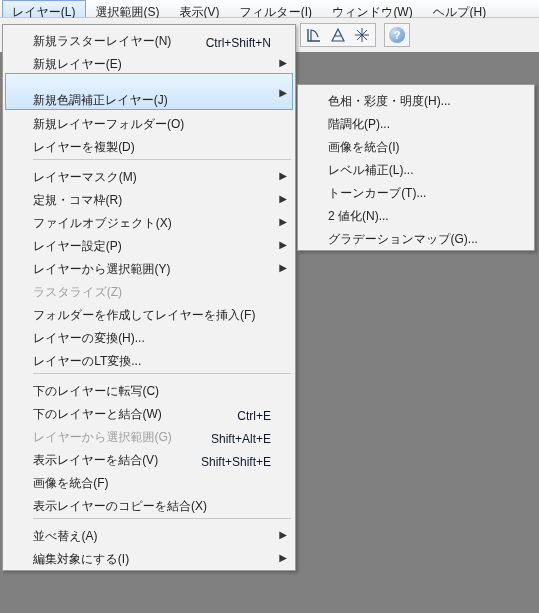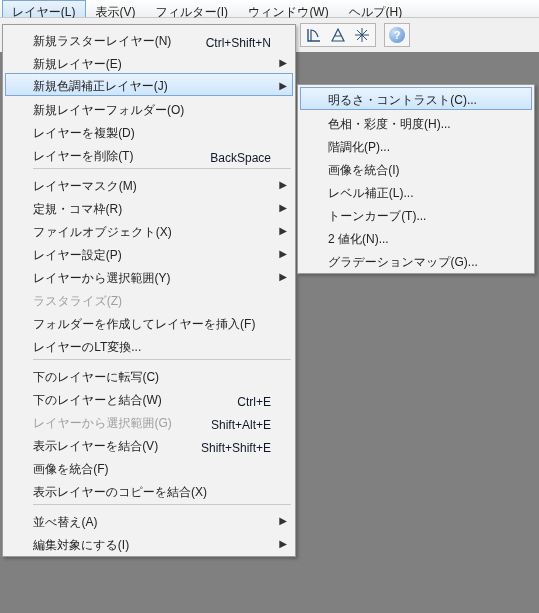--- a/index.html
+++ b/index.html
@@ -111,39 +111,40 @@
   .menu .item.disabled { color: #9e9e9e; }
   .menu .separator {
     height: 1px;
     margin: 3px 2px 3px 28px;
     background: #c9c9c9;
   }
   .menu .item.highlight {
     background: linear-gradient(to bottom, #eaf4ff, #cde5fb);
     border: 1px solid #7aa7d8;
     padding: 0 21px 0 27px;
-    height: 23px;
+    height: 37px;
   }
   .menu .item.highlight .arrow { right: 5px; }
   #menu-main {
     top: 24px;
     left: 2px;
     width: 294px;
   }
   #menu-sub {
     top: 84px;
     left: 297px;
     width: 238px;
   }
 </style>
 </head>
 <body>
 
 <div class="menubar">
   <div class="menubar-item active">レイヤー(L)</div>
+  <div class="menubar-item">選択範囲(S)</div>
   <div class="menubar-item">表示(V)</div>
   <div class="menubar-item">フィルター(I)</div>
   <div class="menubar-item">ウィンドウ(W)</div>
   <div class="menubar-item">ヘルプ(H)</div>
 </div>
 
 <div class="toolbar">
   <div class="toolgroup">
     <div class="toolbtn">
       <svg width="16" height="16" viewBox="0 0 16 16">
@@ -182,24 +183,20 @@
   <div class="item highlight">
     <span class="label">新規色調補正レイヤー(J)</span>
     <span class="arrow">▶</span>
   </div>
   <div class="item">
     <span class="label">新規レイヤーフォルダー(O)</span>
   </div>
   <div class="item">
     <span class="label">レイヤーを複製(D)</span>
   </div>
-  <div class="item">
-    <span class="label">レイヤーを削除(T)</span>
-    <span class="accel">BackSpace</span>
-  </div>
   <div class="separator"></div>
 
   <div class="item">
     <span class="label">レイヤーマスク(M)</span>
     <span class="arrow">▶</span>
   </div>
   <div class="item">
     <span class="label">定規・コマ枠(R)</span>
     <span class="arrow">▶</span>
   </div>
@@ -213,20 +210,23 @@
   </div>
   <div class="item">
     <span class="label">レイヤーから選択範囲(Y)</span>
     <span class="arrow">▶</span>
   </div>
   <div class="item disabled">
     <span class="label">ラスタライズ(Z)</span>
   </div>
   <div class="item">
     <span class="label">フォルダーを作成してレイヤーを挿入(F)</span>
+  </div>
+  <div class="item">
+    <span class="label">レイヤーの変換(H)...</span>
   </div>
   <div class="item">
     <span class="label">レイヤーのLT変換...</span>
   </div>
   <div class="separator"></div>
 
   <div class="item">
     <span class="label">下のレイヤーに転写(C)</span>
   </div>
   <div class="item">
@@ -253,23 +253,20 @@
     <span class="label">並べ替え(A)</span>
     <span class="arrow">▶</span>
   </div>
   <div class="item">
     <span class="label">編集対象にする(I)</span>
     <span class="arrow">▶</span>
   </div>
 </div>
 
 <div class="menu" id="menu-sub">
-  <div class="item highlight">
-    <span class="label">明るさ・コントラスト(C)...</span>
-  </div>
   <div class="item">
     <span class="label">色相・彩度・明度(H)...</span>
   </div>
   <div class="item">
     <span class="label">階調化(P)...</span>
   </div>
   <div class="item">
     <span class="label">画像を統合(I)</span>
   </div>
   <div class="item">

